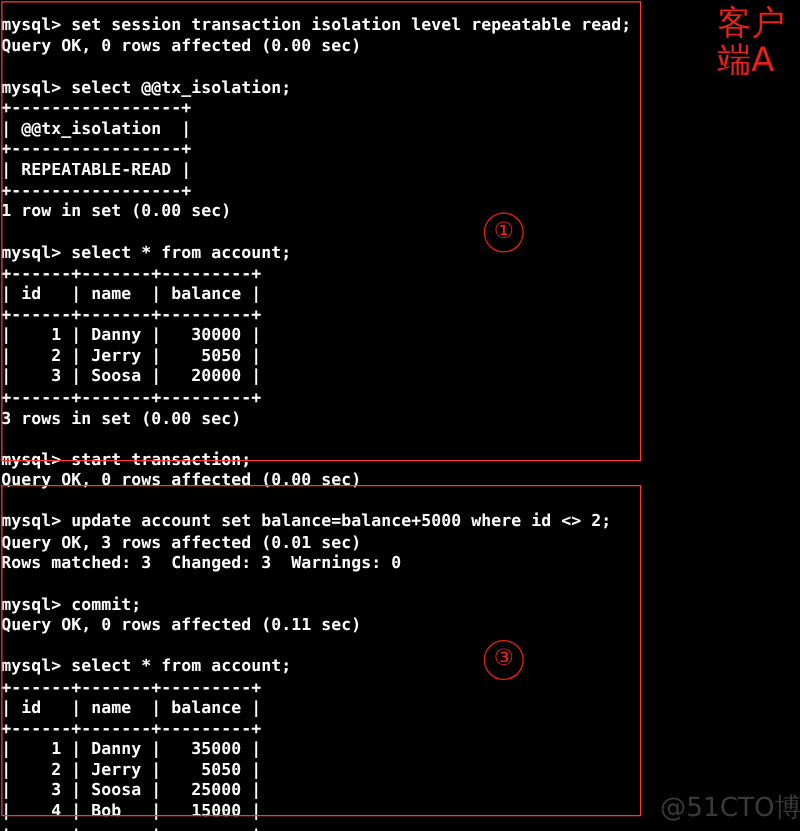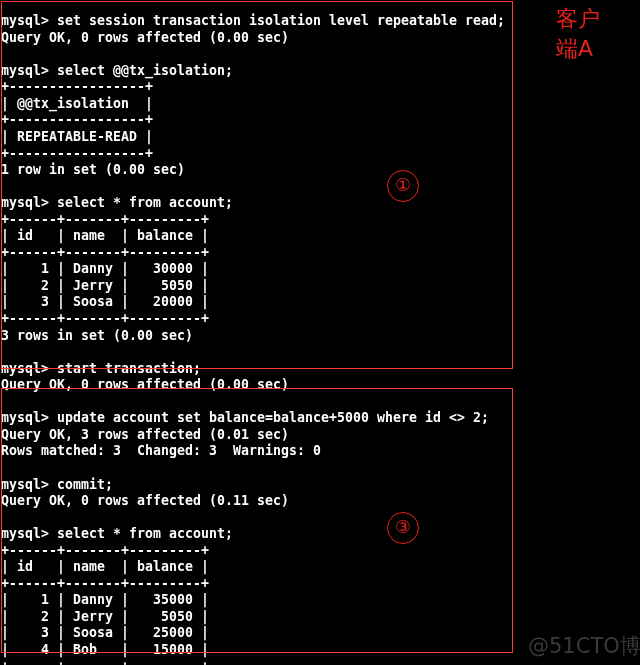--- a/index.html
+++ b/index.html
@@ -53,25 +53,25 @@
     font-family: "DejaVu Sans", sans-serif;
     font-size: 18px;
     line-height: 27px;
     text-align: center;
     font-weight: normal;
   }
   #circle-1 { left: 387px; top: 170px; }
   #circle-3 { left: 387px; top: 512px; }
   #client-label {
     position: absolute;
-    left: 556px;
+    left: 574px;
     top: 4px;
     color: #e8201a;
     font-family: "DejaVu Sans", sans-serif;
-    font-size: 22px;
+    font-size: 27px;
     line-height: 30px;
     letter-spacing: 0px;
     font-weight: normal;
     text-align: left;
     white-space: pre;
   }
   #watermark {
     position: absolute;
     left: 528px;
     top: 637px;

